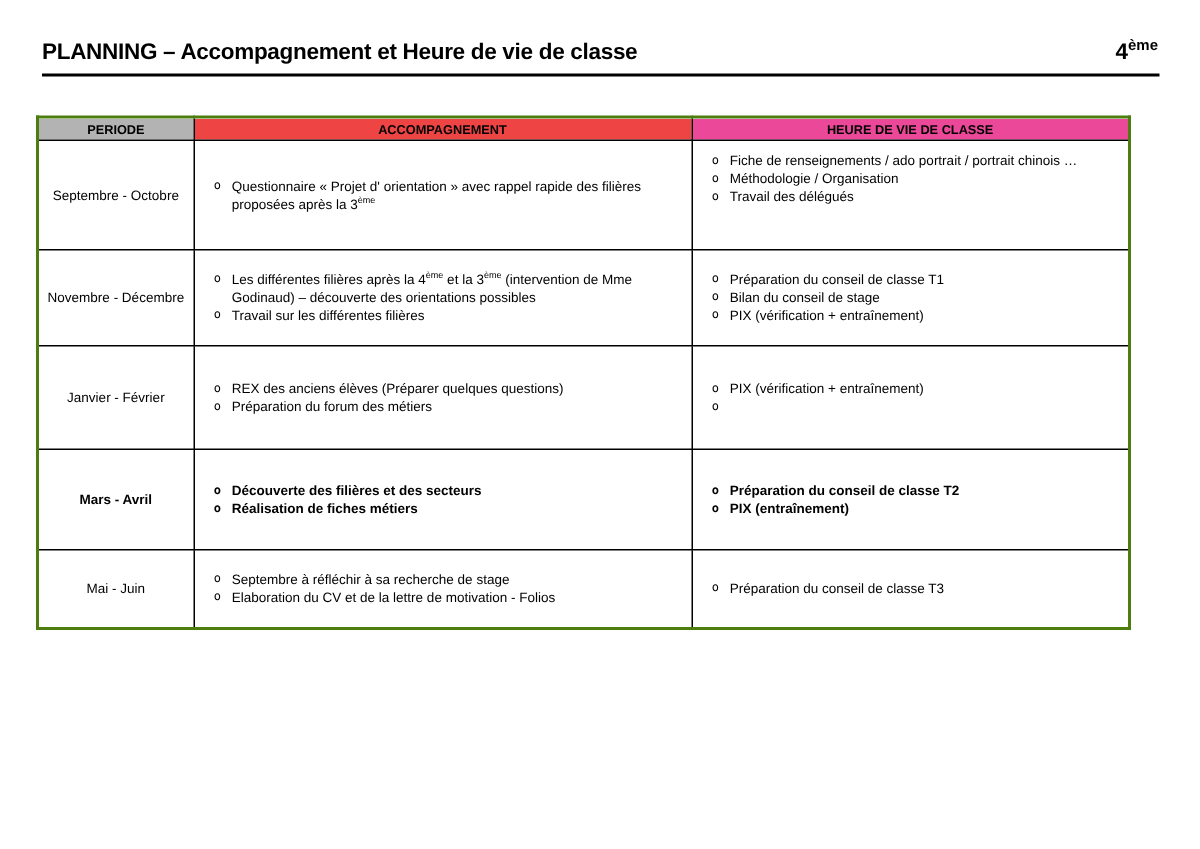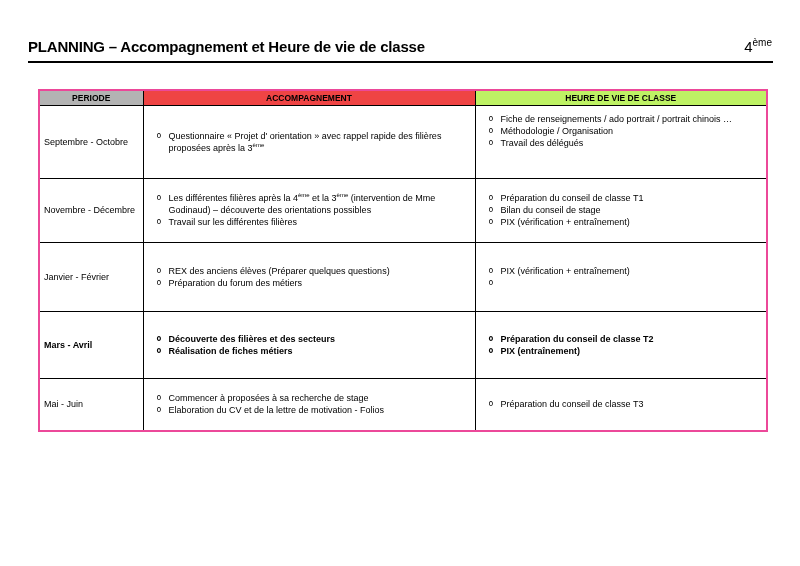--- a/index.html
+++ b/index.html
@@ -21,58 +21,57 @@
     padding: 26px 28px 0 28px;
   }
   .doc-title {
     font-size: 15px;
     font-weight: bold;
     letter-spacing: -0.2px;
     margin: 0;
   }
   .class-level {
     font-size: 15px;
-    font-weight: normal;
+    font-weight: bold;
     white-space: nowrap;
-    margin-top: 12px;
   }
   .class-level sup {
     font-size: 10px;
     vertical-align: super;
     line-height: 0;
   }
   .title-rule {
     border: none;
     border-top: 2px solid #000;
     margin: 6px 27px 0 28px;
   }
 
   
   table.planning {
     border-collapse: collapse;
     table-layout: fixed;
     width: 728px;
-    margin: 26px 0 0 38px;
-    border: 2px solid #ec4899;
+    margin: 26px 0 0 24px;
+    border: 2px solid #4d7c0f;
   }
   .planning th, .planning td {
     border: 1px solid #000;
     overflow: hidden;
   }
   .planning th {
     font-size: 8.5px;
     font-weight: bold;
     text-align: center;
     height: 15px;
     padding: 1px 2px;
   }
   .planning td { font-size: 9px; }
 
   .periode-cell {
-    text-align: left;
+    text-align: center;
     vertical-align: middle;
     padding: 2px 4px;
   }
   .list-cell {
     vertical-align: middle;
     padding: 5px 8px 5px 10px;
   }
   tbody tr:nth-child(1) { height: 73px; }
   tbody tr:nth-child(2) { height: 64px; }
   tbody tr:nth-child(3) { height: 69px; }
@@ -120,21 +119,21 @@
   <table class="planning">
     <colgroup>
       <col style="width:104px">
       <col style="width:332px">
       <col style="width:292px">
     </colgroup>
     <thead>
       <tr>
         <th style="background: rgb(179, 179, 179);">PERIODE</th>
         <th style="background: #ef4444;">ACCOMPAGNEMENT</th>
-        <th style="background: #bef264;">HEURE DE VIE DE CLASSE</th>
+        <th style="background: #ec4899;">HEURE DE VIE DE CLASSE</th>
       </tr>
     </thead>
     <tbody>
         <tr>
           <td class="periode-cell">Septembre - Octobre</td>
           <td class="list-cell">
             <div class="bullet-item">
               <span class="bullet-marker">o</span>
               <span class="bullet-text"><span>Questionnaire « Projet d' orientation » avec rappel rapide des filières proposées après la 3</span><sup>ème</sup></span>
             </div>
@@ -225,21 +224,21 @@
               <span class="bullet-marker">o</span>
               <span class="bullet-text"><span>PIX (entraînement)</span></span>
             </div>
           </td>
         </tr>
         <tr>
           <td class="periode-cell">Mai - Juin</td>
           <td class="list-cell">
             <div class="bullet-item">
               <span class="bullet-marker">o</span>
-              <span class="bullet-text"><span>Commencer à proposées à sa recherche de stage</span></span>
+              <span class="bullet-text"><span>Septembre à réfléchir à sa recherche de stage</span></span>
             </div>
             <div class="bullet-item">
               <span class="bullet-marker">o</span>
               <span class="bullet-text"><span>Elaboration du CV et de la lettre de motivation - Folios</span></span>
             </div>
           </td>
           <td class="list-cell">
             <div class="bullet-item">
               <span class="bullet-marker">o</span>
               <span class="bullet-text"><span>Préparation du conseil de classe T3</span></span>

